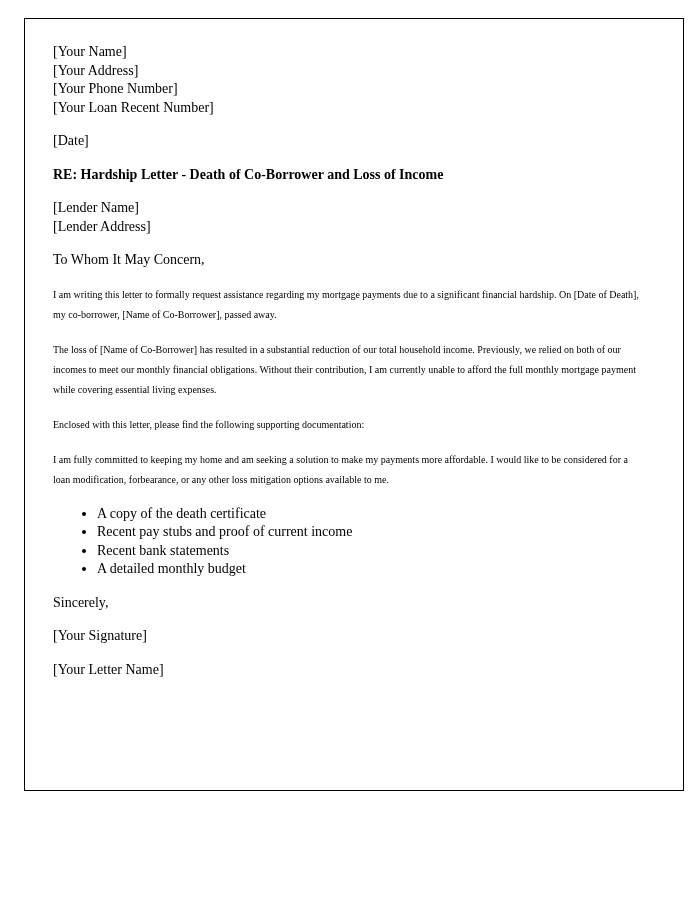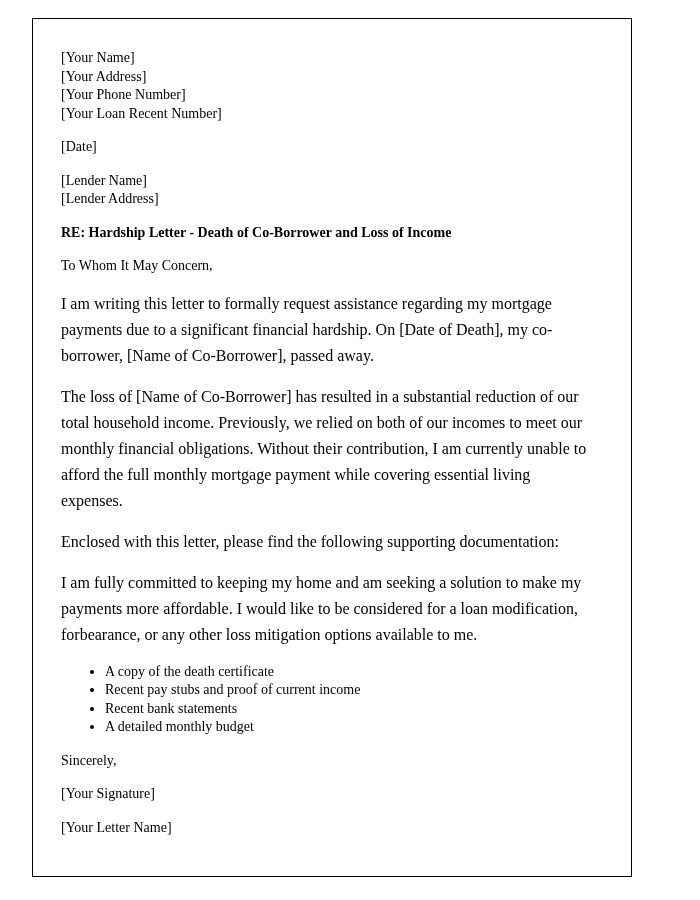--- a/index.html
+++ b/index.html
@@ -11,39 +11,39 @@
     body {
       width: 700px;
       height: 900px;
       position: relative;
       font-family: "Liberation Serif", serif;
       color: #000000;
       font-size: 14px;
     }
     .letter-frame {
       position: absolute;
-      left: 32px;
+      left: 24px;
       top: 18px;
-      width: 600px;
+      width: 660px;
       min-height: 773px;
       border: 1px solid #000000;
       background: #ffffff;
-      padding: 30px 28px 24px 28px;
+      padding: 24px 28px 24px 28px;
     }
     .block {
       margin: 0 0 15px 0;
       line-height: 18.5px;
     }
     .line {
       line-height: 18.5px;
     }
     p {
       margin: 0 9px 15px 0;
-      line-height: 26px;
-      font-size: 16px;
+      line-height: 20px;
+      font-size: 10px;
     }
     .subject {
       font-weight: bold;
     }
     ul.enclosures {
       margin: 0 0 15px 0;
       padding: 0 0 0 44px;
       list-style-type: disc;
       font-family: Liberation Serif, serif;
     }
@@ -61,26 +61,26 @@
 
     <div class="block">
       <div class="line">[Your Name]</div>
       <div class="line">[Your Address]</div>
       <div class="line">[Your Phone Number]</div>
       <div class="line">[Your Loan Recent Number]</div>
     </div>
 
     <div class="block">[Date]</div>
 
+    <div class="block subject">RE: Hardship Letter - Death of Co-Borrower and Loss of Income</div>
+
     <div class="block">
       <div class="line">[Lender Name]</div>
       <div class="line">[Lender Address]</div>
     </div>
-
-    <div class="block subject">RE: Hardship Letter - Death of Co-Borrower and Loss of Income</div>
 
     <div class="block">To Whom It May Concern,</div>
 
     <p>I am writing this letter to formally request assistance regarding my mortgage payments due to a significant financial hardship. On [Date of Death], my co-borrower, [Name of Co-Borrower], passed away.</p>
 
     <p>The loss of [Name of Co-Borrower] has resulted in a substantial reduction of our total household income. Previously, we relied on both of our incomes to meet our monthly financial obligations. Without their contribution, I am currently unable to afford the full monthly mortgage payment while covering essential living expenses.</p>
 
     <p>Enclosed with this letter, please find the following supporting documentation:</p>
 
     <p>I am fully committed to keeping my home and am seeking a solution to make my payments more affordable. I would like to be considered for a loan modification, forbearance, or any other loss mitigation options available to me.</p>

